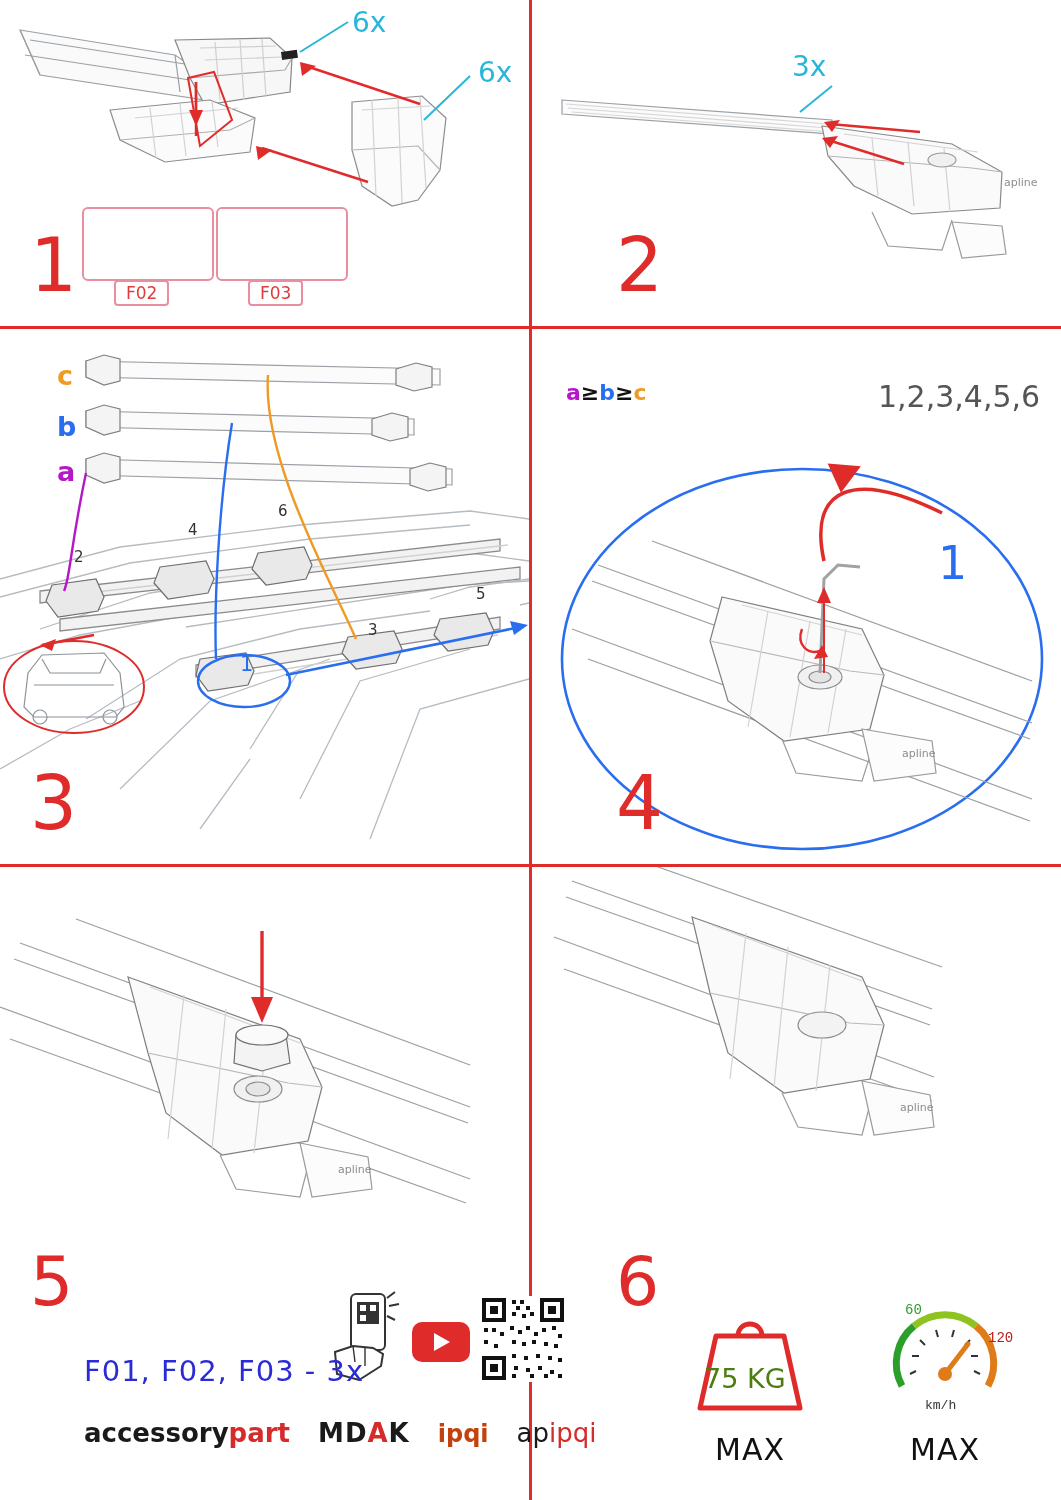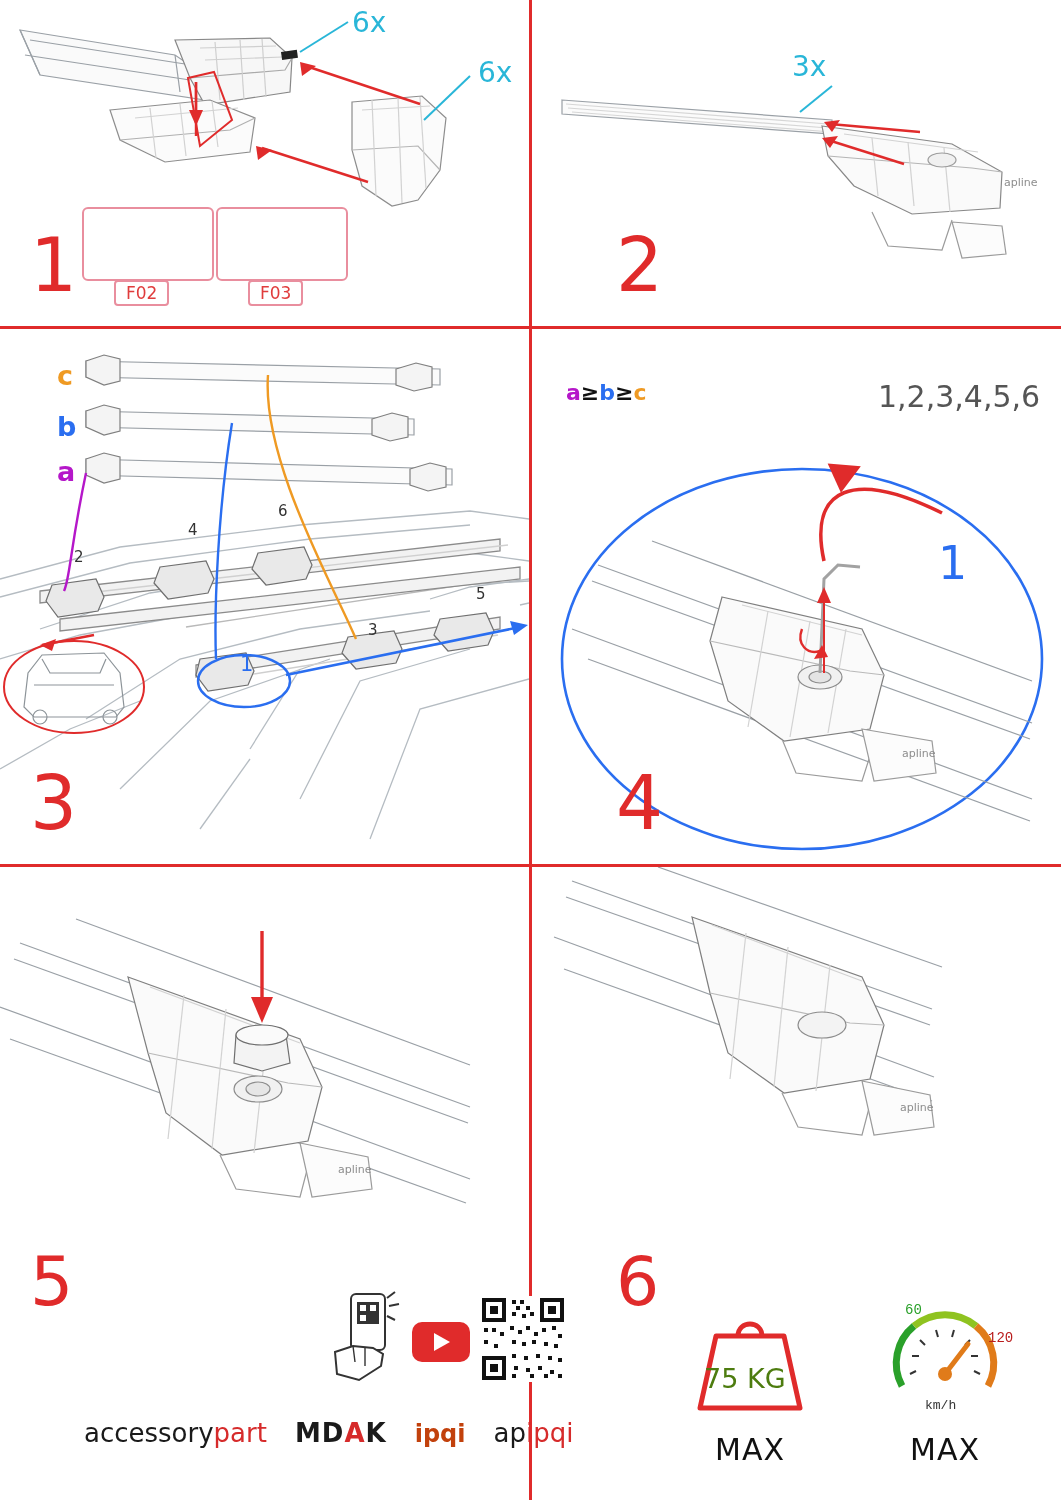--- a/index.html
+++ b/index.html
@@ -159,21 +159,21 @@
     letter-spacing: 1px;
   }
   .brands {
     position: absolute;
     left: 84px; top: 1418px;
     display: flex;
     align-items: baseline;
     gap: 28px;
     font-family: "DejaVu Sans", sans-serif;
   }
-  .brand-accessorypart { font-size: 26px; font-weight: normal; color: #1a1a1a; }
+  .brand-accessorypart { font-size: 26px; font-weight: bold; color: #1a1a1a; }
   .brand-accessorypart .part { color: #d62b2b; }
   .brand-mdak { font-size: 26px; font-weight: bold; color: #1a1a1a; letter-spacing: 1px; }
   .brand-mdak .a { color: #d62b2b; }
   .brand-ipqi { font-size: 24px; color: #c2410c; font-weight: bold; }
   .brand-apline { font-size: 26px; color: #1a1a1a; }
   .brand-apline .line { color: #d62b2b; }
 
   .qr {
     position: absolute;
     left: 480px; top: 1296px;
@@ -587,20 +587,21 @@
           <rect x="58" y="70" width="4" height="4"></rect>
           <rect x="70" y="74" width="4" height="4"></rect>
         <rect x="32" y="78" width="4" height="4"></rect>
           <rect x="50" y="78" width="4" height="4"></rect>
           <rect x="64" y="78" width="4" height="4"></rect>
           <rect x="78" y="78" width="4" height="4"></rect>
       </g>
     </svg>
   </div>
 
+  <div class="fo-list">F01, F02, F03 - 3x</div>
   <div class="brands">
     <span class="brand-accessorypart"><span>accessory</span><span class="part">part</span></span>
     <span class="brand-mdak"><span>MD</span><span class="a">A</span><span>K</span></span>
     <span class="brand-ipqi">ipqi</span>
     <span class="brand-apline"><span>ap</span><span class="line">ipqi</span></span>
   </div>
 
   <div class="panel" id="panel-6">
     <svg width="529" height="633" viewBox="0 0 529 633">
       <g fill="none" stroke="#9aa0a6" stroke-width="1.2">

